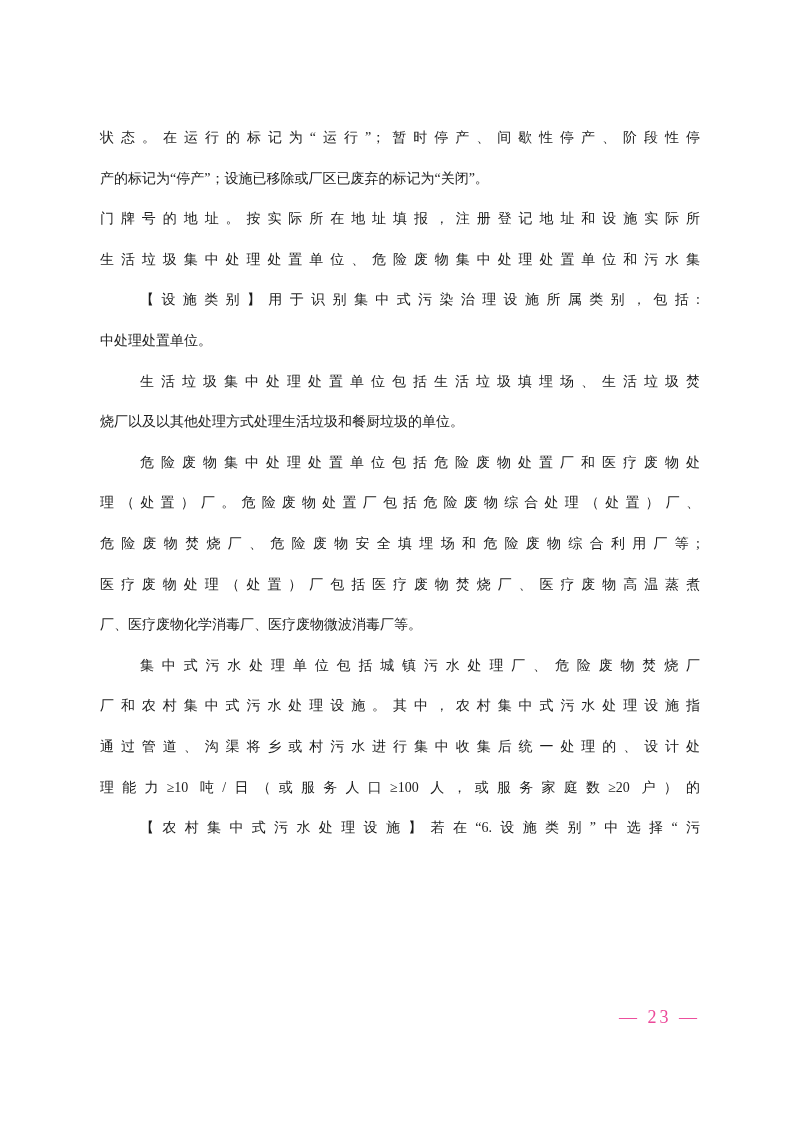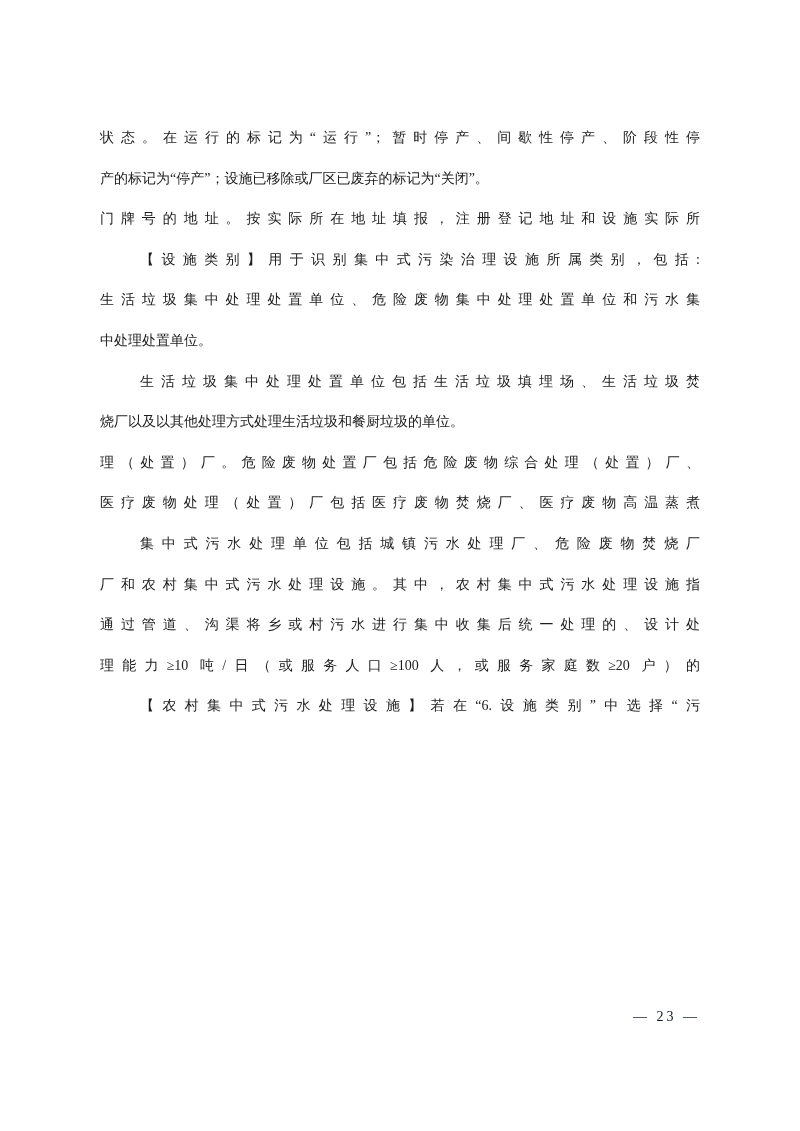--- a/index.html
+++ b/index.html
@@ -46,41 +46,44 @@
   }
   .line.indent.j {
     width: 560px; 
   }
   .page-number {
     position: absolute;
     top: 1004px;
     right: 100px;
     height: 26px;
     line-height: 26px;
-    font-size: 14px;
+    font-size: 18px;
     letter-spacing: 3px;
-    color: #0f172a;
+    color: #ec4899;
     white-space: nowrap;
   }
 </style>
 </head>
 <body>
 
 <div class="page">
   <div class="text-block">
     <div class="line j">状态。在运行的标记为“运行”；暂时停产、间歇性停产、阶段性停</div>
     <div class="line end">产的标记为“停产”；设施已移除或厂区已废弃的标记为“关闭”。</div>
     <div class="line j">门牌号的地址。按实际所在地址填报，注册登记地址和设施实际所</div>
+    <div class="line j">生活垃圾集中处理处置单位、危险废物集中处理处置单位和污水集</div>
     <div class="line indent j">【设施类别】用于识别集中式污染治理设施所属类别，包括:</div>
-    <div class="line j">生活垃圾集中处理处置单位、危险废物集中处理处置单位和污水集</div>
     <div class="line end">中处理处置单位。</div>
     <div class="line indent j">生活垃圾集中处理处置单位包括生活垃圾填埋场、生活垃圾焚</div>
     <div class="line end">烧厂以及以其他处理方式处理生活垃圾和餐厨垃圾的单位。</div>
+    <div class="line indent j">危险废物集中处理处置单位包括危险废物处置厂和医疗废物处</div>
     <div class="line j">理（处置）厂。危险废物处置厂包括危险废物综合处理（处置）厂、</div>
+    <div class="line j">危险废物焚烧厂、危险废物安全填埋场和危险废物综合利用厂等;</div>
     <div class="line j">医疗废物处理（处置）厂包括医疗废物焚烧厂、医疗废物高温蒸煮</div>
+    <div class="line end">厂、医疗废物化学消毒厂、医疗废物微波消毒厂等。</div>
     <div class="line indent j">集中式污水处理单位包括城镇污水处理厂、危险废物焚烧厂</div>
     <div class="line j">厂和农村集中式污水处理设施。其中，农村集中式污水处理设施指</div>
     <div class="line j">通过管道、沟渠将乡或村污水进行集中收集后统一处理的、设计处</div>
     <div class="line j">理能力≥10 吨/日（或服务人口≥100 人，或服务家庭数≥20 户）的</div>
     <div class="line indent j">【农村集中式污水处理设施】若在“6.设施类别”中选择“污</div>
   </div>
 
   <div class="page-number">— 23 —</div>
 </div>
 

